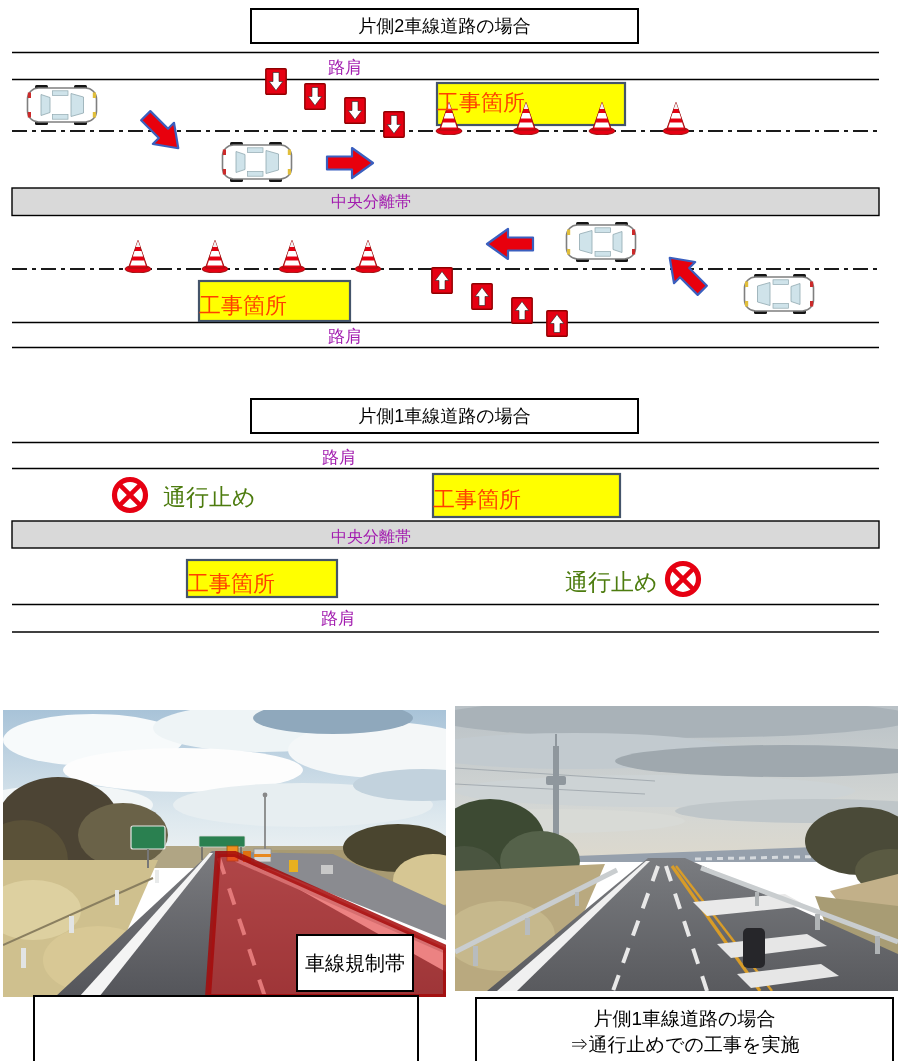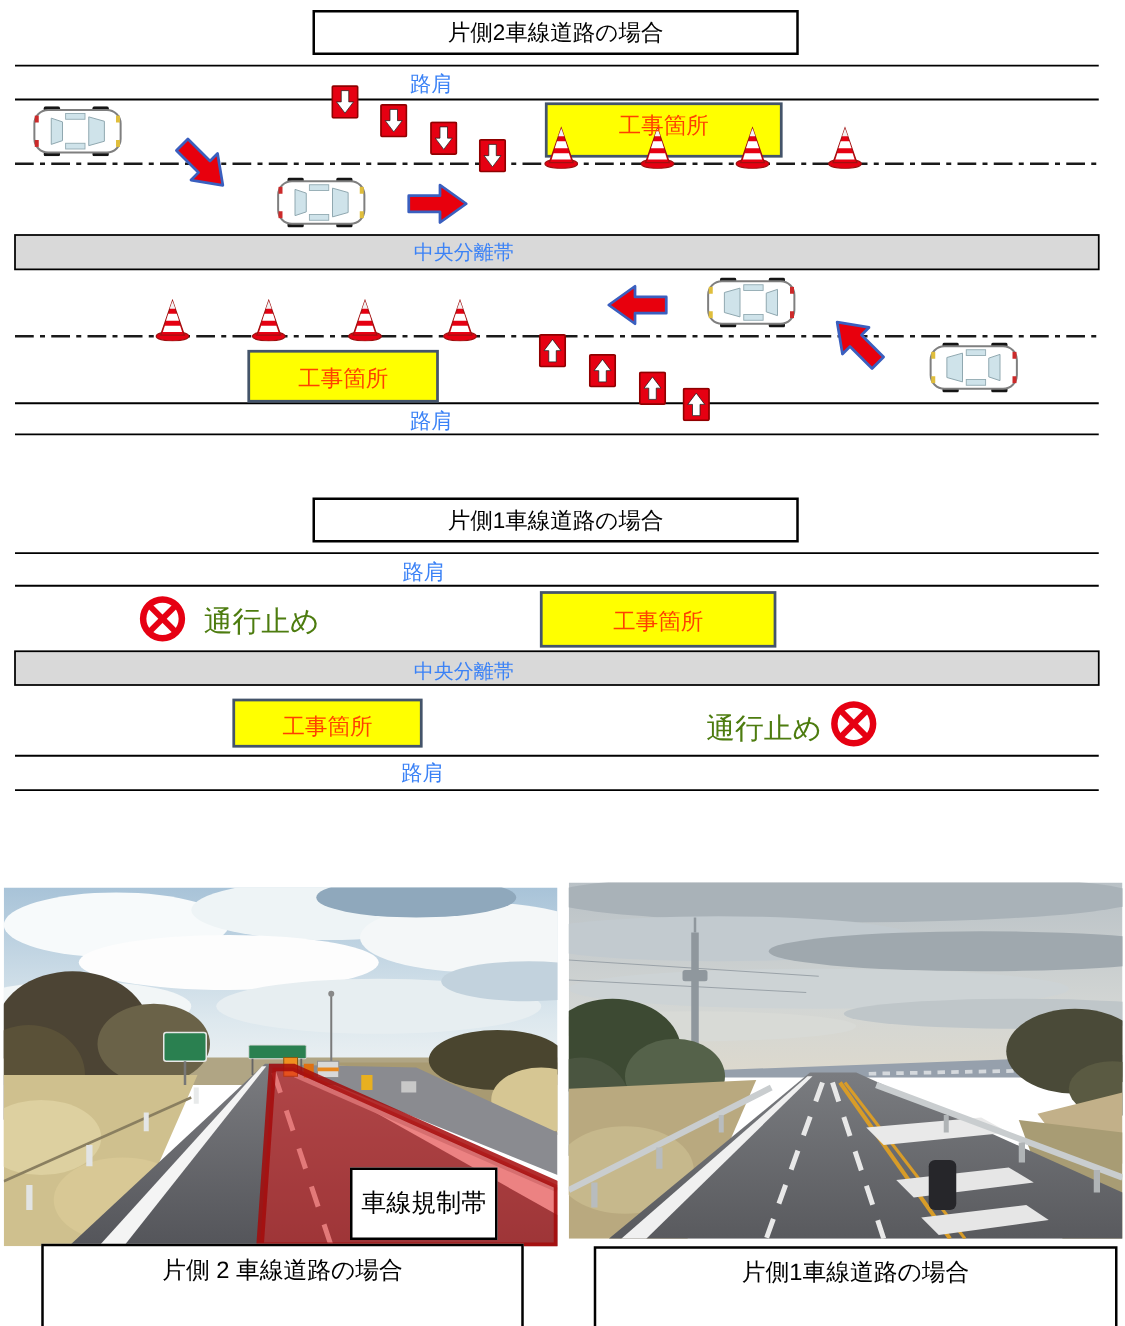--- a/index.html
+++ b/index.html
@@ -6,35 +6,35 @@
   #page{
     position:relative;width:900px;height:1061px;background:#fff;overflow:hidden;
     font-family:Liberation Sans, sans-serif;color:#111;
   }
   .abs{position:absolute;}
   .titlebox{
     position:absolute;left:250px;width:385px;height:32px;background:#fff;
     border:2px solid #000;text-align:center;line-height:32px;font-size:18px;color:#000;
   }
   .roadlabel{
-    position:absolute;text-align:center;font-size:17px;color:#3b82f6;width:140px;
+    position:absolute;text-align:center;font-size:17px;color:#a21caf;width:140px;
     transform:translateX(-50%);
   }
   .workzone-label{
-    position:absolute;text-align:center;font-size:18px;color:#ff4000;
+    position:absolute;font-size:22px;color:#ff4000;
   }
   .closed-label{
     position:absolute;font-size:23px;color:#4d7c0f;white-space:nowrap;
   }
   .caption{
     position:absolute;background:#fff;border:2px solid #000;text-align:center;
     font-size:19px;color:#000;padding-top:7px;line-height:26px;
   }
   .lane-reg-label{
-    position:absolute;left:280px;top:934px;width:114px;height:54px;background:#fff;
+    position:absolute;left:296px;top:934px;width:114px;height:54px;background:#fff;
     border:2px solid #000;text-align:center;line-height:54px;font-size:20px;color:#000;z-index:5;
   }
   svg{display:block;}
 </style>
 </head>
 <body>
 
 <div id="page">
 
   <svg class="abs" style="left:0;top:0" width="900" height="660" viewBox="0 0 900 660">
@@ -295,19 +295,19 @@
       <rect x="18" y="240" width="5" height="20" fill="#b8bcbe"></rect>
       <line x1="246" y1="162" x2="443" y2="236" stroke="#c9cdcf" stroke-width="5"></line>
       <rect x="300" y="186" width="4" height="14" fill="#b0b4b6"></rect>
       <rect x="360" y="208" width="5" height="16" fill="#b0b4b6"></rect>
       <rect x="420" y="230" width="5" height="18" fill="#b0b4b6"></rect>
     </g>
     <rect x="288" y="222" width="22" height="40" rx="5" fill="#26262a"></rect>
   </svg>
 
   <div class="caption" style="left:33px;top:995px;width:382px;height:64px">
-    <div>片側 2 車線道路の場合</div>
   </div>
   <div class="caption" style="left:475px;top:997px;width:415px;height:62px">
     <div>片側1車線道路の場合</div>
+    <div>⇒通行止めでの工事を実施</div>
   </div>
 
 </div>
 
 </body></html>

